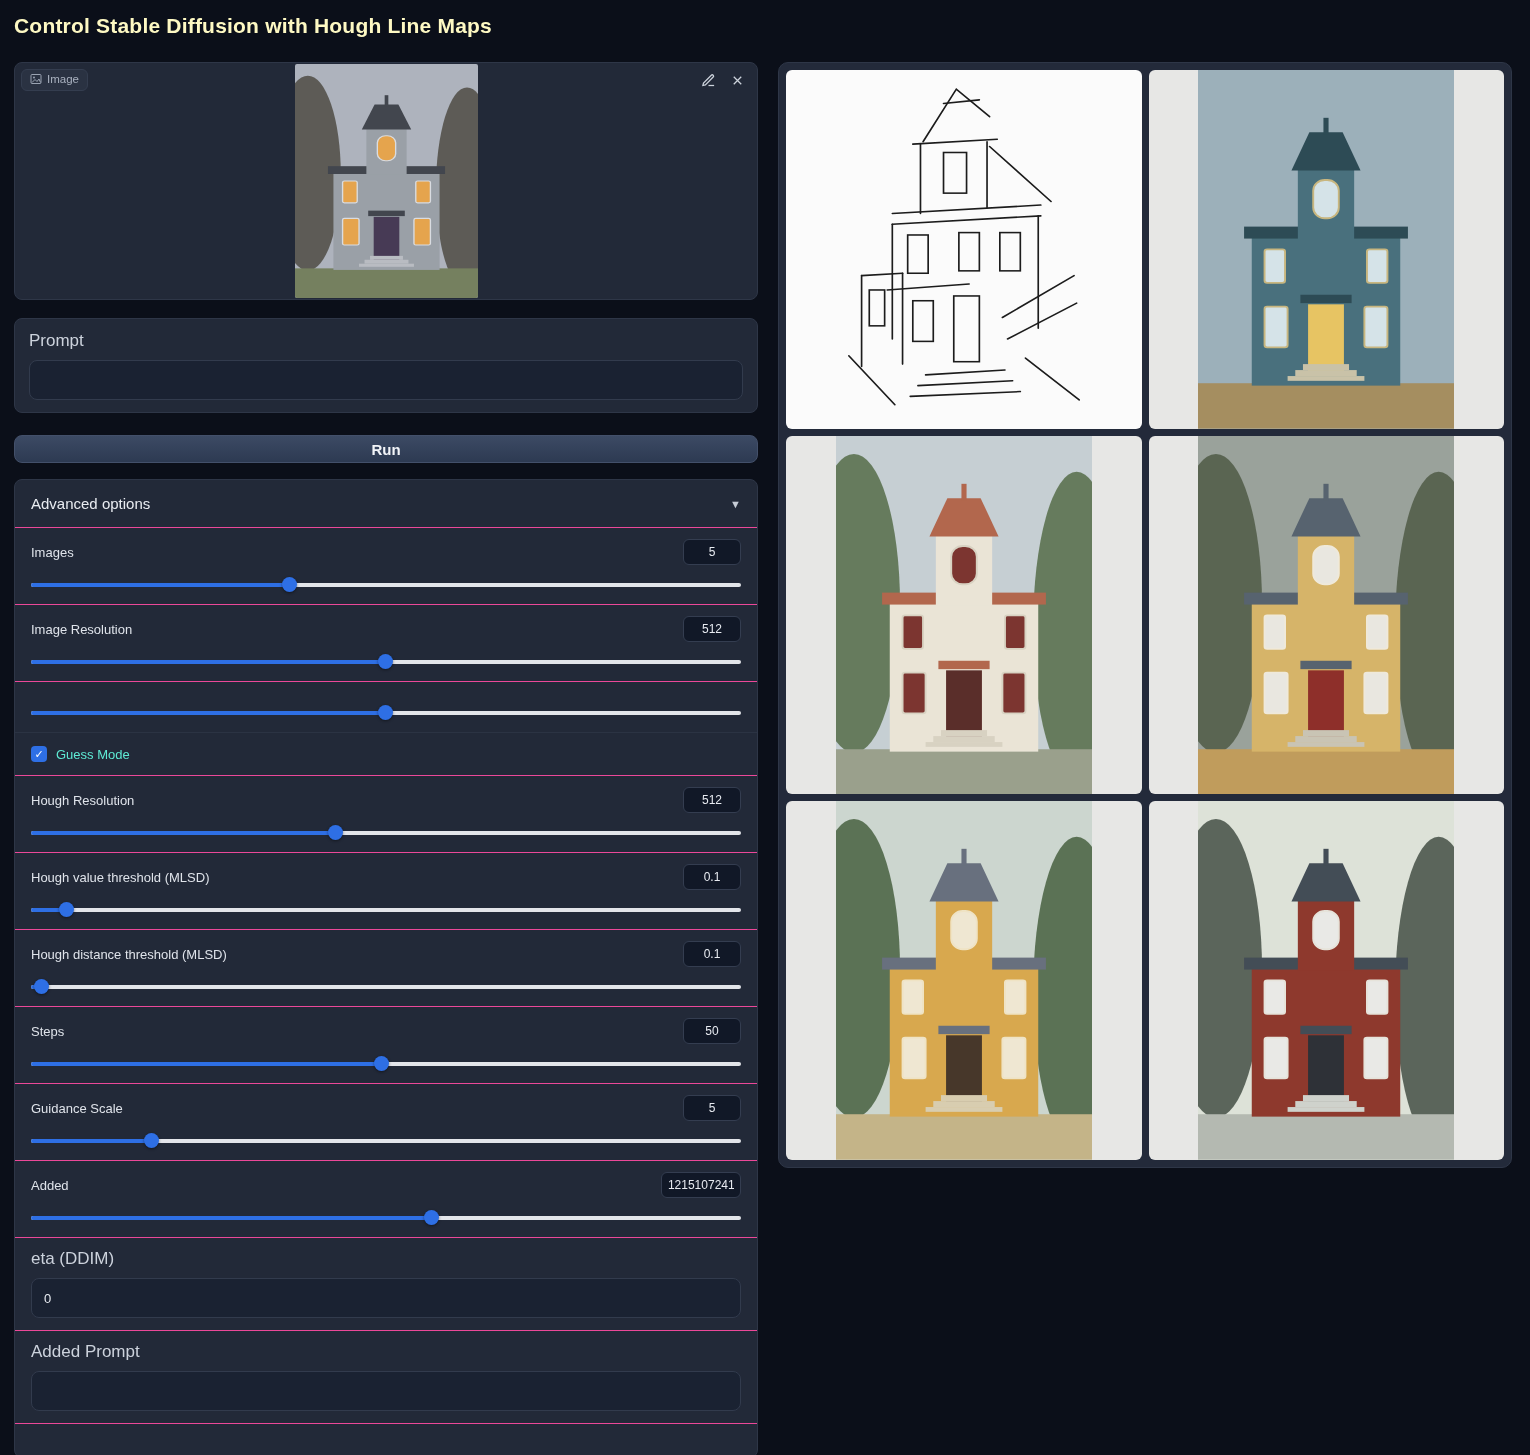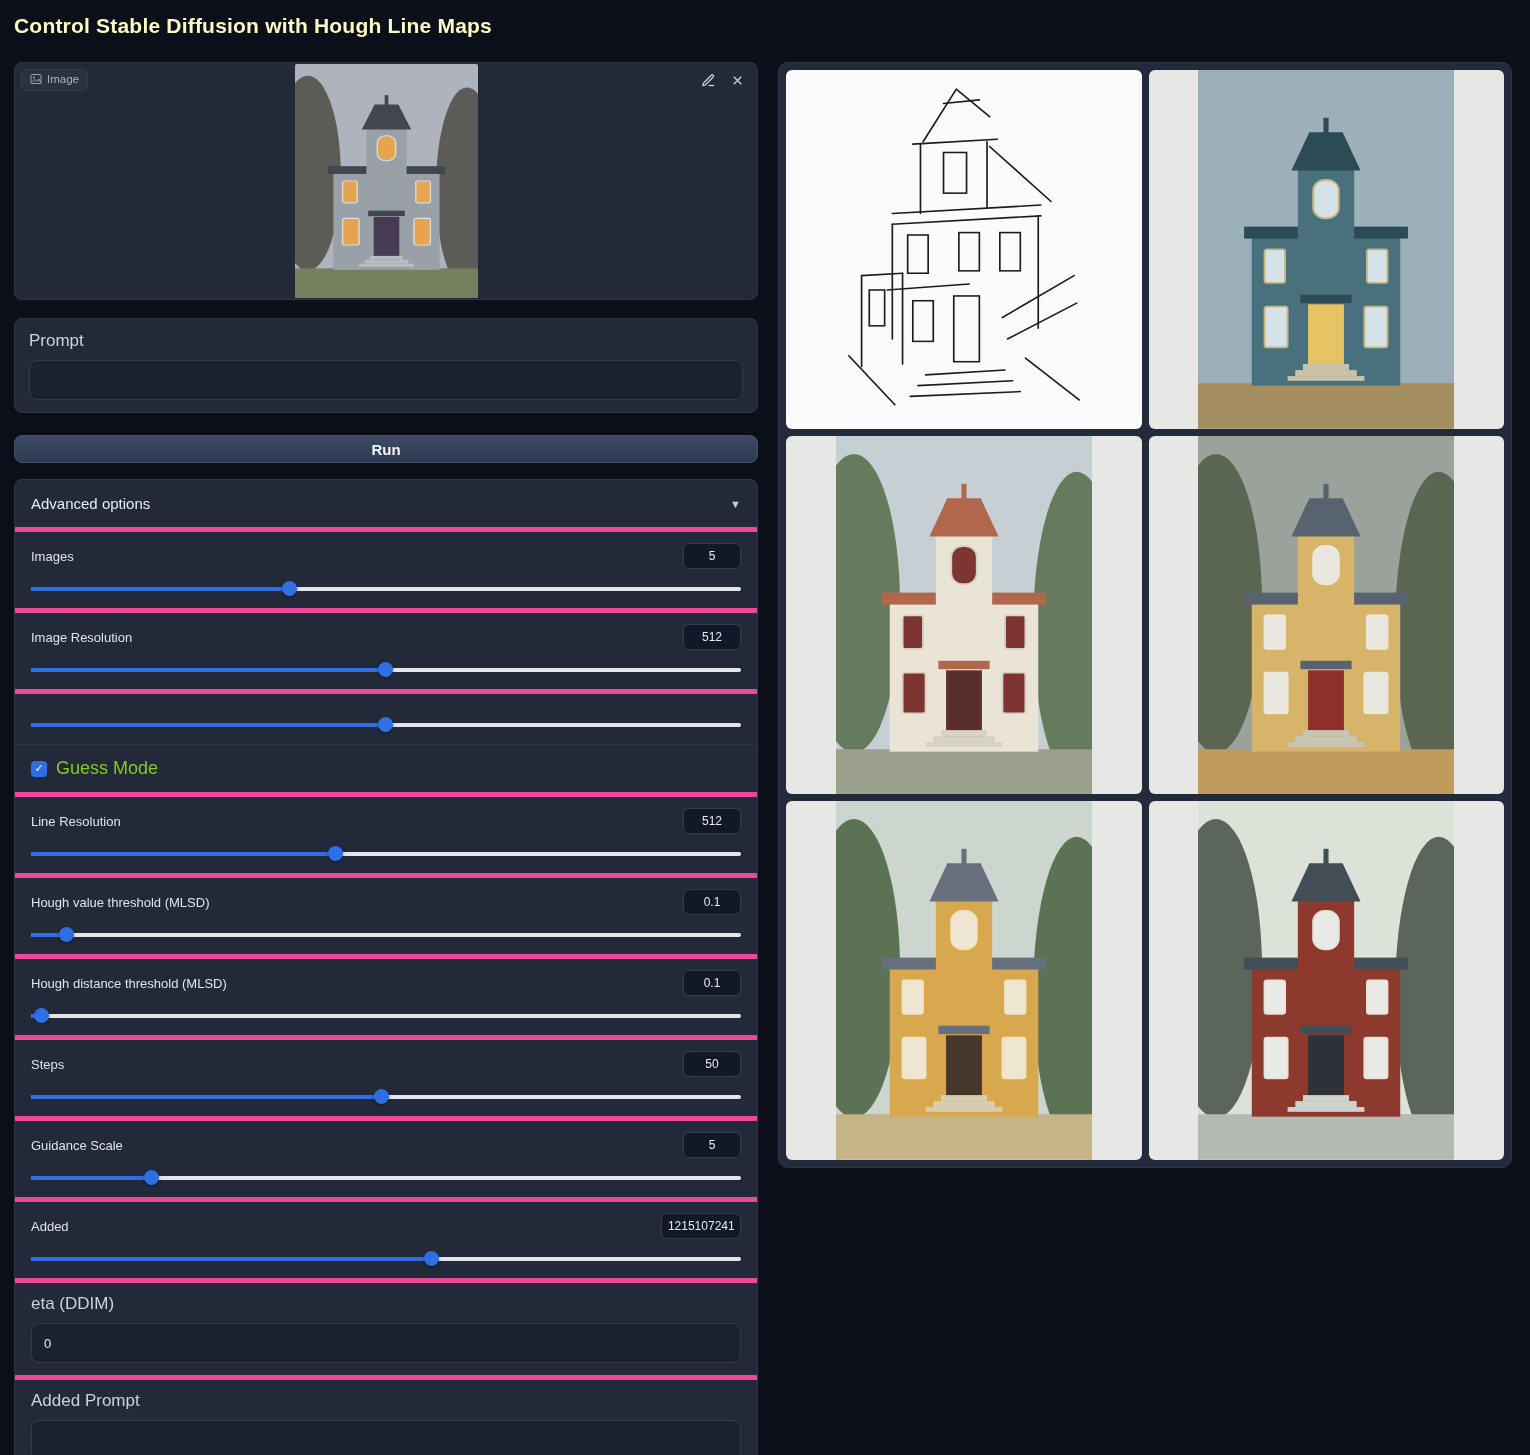--- a/index.html
+++ b/index.html
@@ -14,31 +14,31 @@
   .icon-btn{background:none;border:none;cursor:pointer;padding:2px;line-height:0}
   .photo{width:183px;height:234px}
   .photo svg{width:100%;height:100%;display:block;border-radius:2px}
   .prompt-block{margin-top:18px;padding:12px 14px}
   .field-label{display:block;font-size:17px;color:#ccd2dc;margin-bottom:9px}
   .text-input{width:100%;height:40px;background:#1a2232;border:1px solid #323b4d;border-radius:8px;padding:0 12px;color:#e8ebf1;font-size:13px;font-family:inherit}
   .run-btn{display:block;width:100%;margin-top:22px;height:28px;border-radius:8px;border:1px solid #43506a;background:linear-gradient(180deg,#3c4a64,#2d3a52);color:#f2f4f8;font-size:15px;font-weight:700;font-family:inherit;cursor:pointer}
   .advanced{margin-top:16px;overflow:hidden;padding-bottom:10px}
   .adv-header{display:flex;justify-content:space-between;align-items:center;padding:15px 16px;font-size:15px;color:#e9ecf1;cursor:pointer}
   .arrow{font-size:11px;color:#c6ccd6}
-  .adv-row{border-top:5px solid #ec4899;padding:11px 16px 12px}
+  .adv-row{border-top:1px solid #ec4899;padding:11px 16px 12px}
   .row-top{display:flex;justify-content:space-between;align-items:center}
   .row-label{font-size:13px;color:#dfe3ea}
   .num-box{background:#111827;border:1px solid #343d50;border-radius:6px;color:#e8ebf1;font-size:12px;text-align:center;padding:5px 6px;min-width:58px;font-family:inherit}
   .slider{margin-top:12px;position:relative;height:15px}
   .track{position:absolute;left:0;right:0;top:6px;height:4px;background:#e3e5ea;border-radius:3px}
   .fill{position:absolute;left:0;top:6px;height:4px;background:#2e6fe5;border-radius:3px}
   .handle{position:absolute;top:0;width:15px;height:15px;border-radius:50%;background:#2e6fe5;box-shadow:0 1px 3px rgba(0,0,0,.45)}
   .cbx-row{display:flex;align-items:center;gap:9px;padding:13px 16px;border-top:1px solid #2b3343;cursor:pointer}
   .cbx{width:16px;height:16px;border-radius:4px;background:#2e6fe5;color:#fff;font-size:11px;display:flex;align-items:center;justify-content:center}
-  .cbx-label{font-size:18px;color:#84cc16}
+  .cbx-label{font-size:13px;color:#5eead4}
   .gallery{position:absolute;left:778px;top:62px;width:734px;height:1106px;background:#232a3a;border:1px solid #2e3647;border-radius:10px;padding:7px}
   .gallery-grid{display:grid;grid-template-columns:1fr 1fr;grid-template-rows:repeat(3,1fr);gap:7px;height:100%}
   .cell{background:#e7e7e5;border-radius:6px;overflow:hidden;display:flex;align-items:center;justify-content:center;cursor:pointer}
   .cell.lineart{background:#fbfbfb}
   .cell svg{width:256px;height:100%;display:block}
 </style>
 </head>
 <body>
 
 <div class="app">
@@ -136,21 +136,21 @@
          <div class="fill" style="width:50%"></div>
          <div class="handle" style="left:calc(50% - 8px)"></div>
        </div>
           </div>
           <div class="cbx-row">
             <span class="cbx">✓</span>
        <span class="cbx-label">Guess Mode</span>
           </div>
           <div class="adv-row">
             <div class="row-top">
-         <span class="row-label">Line Resolution</span>
+         <span class="row-label">Hough Resolution</span>
          <input class="num-box" value="512" style="width: 5ch;">
        </div>
        <div class="slider">
          <div class="track"></div>
          <div class="fill" style="width:43%"></div>
          <div class="handle" style="left:calc(43% - 8px)"></div>
        </div>
           </div>
           <div class="adv-row">
             <div class="row-top">

